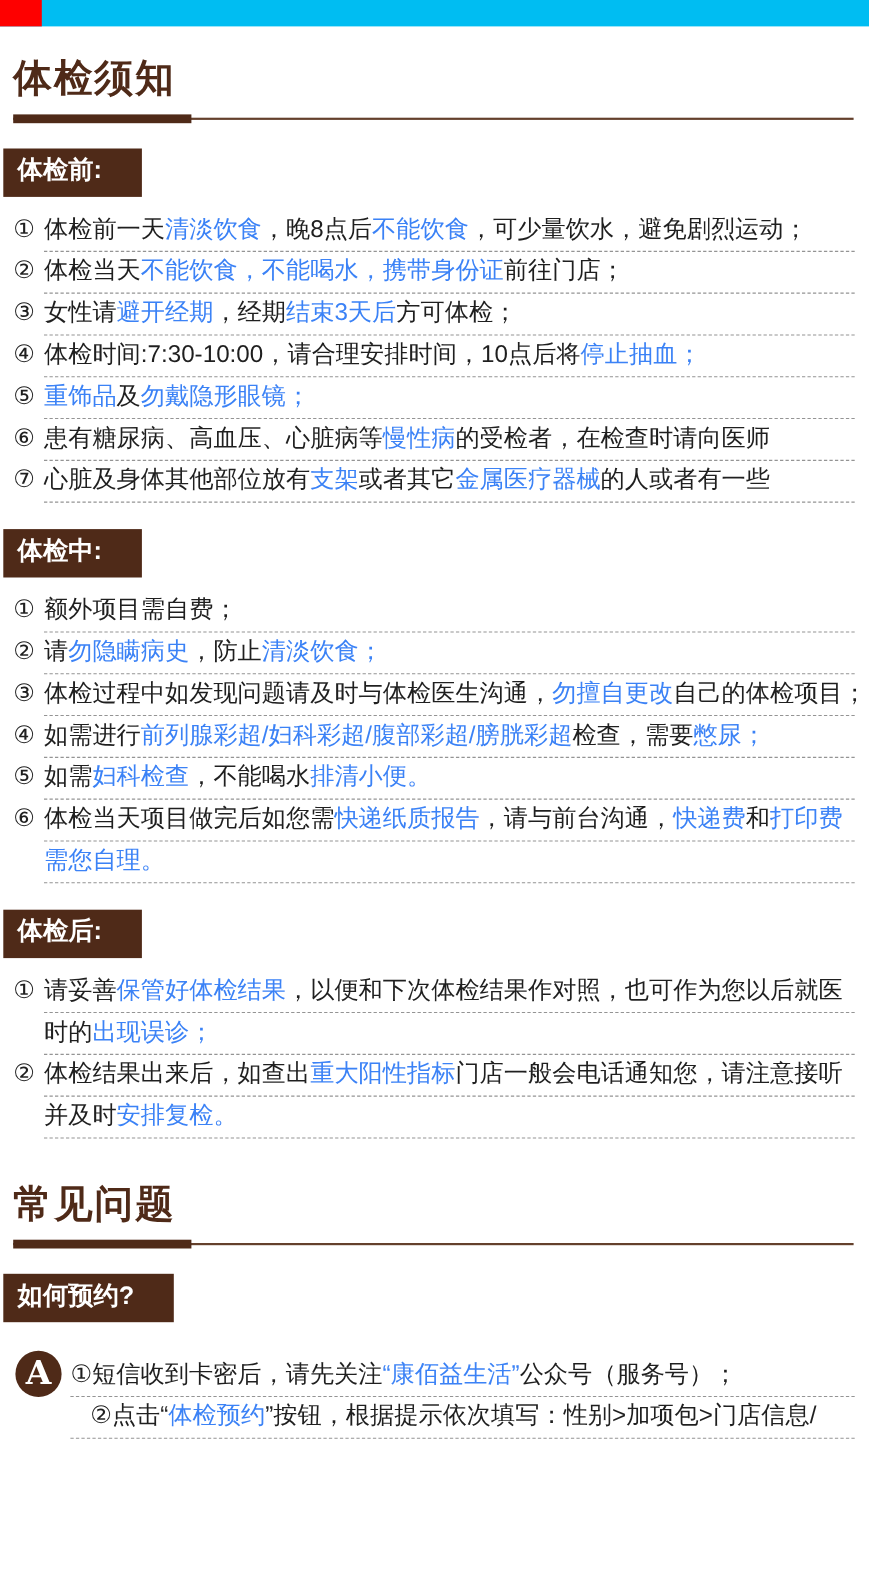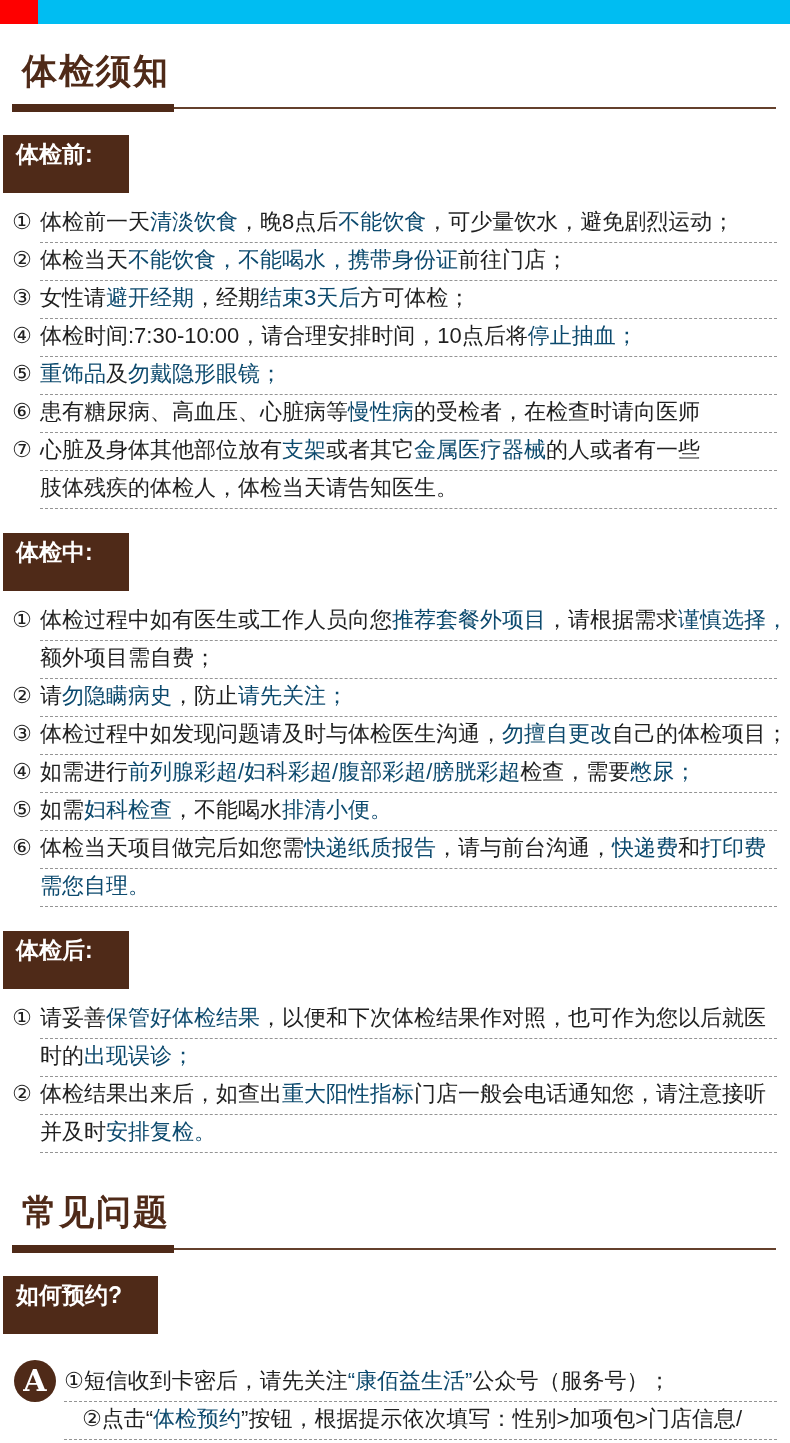--- a/index.html
+++ b/index.html
@@ -6,44 +6,44 @@
   body{
     width:790px;height:1443px;overflow:hidden;background:#fff;
     color:#1f1f1f;
     font-family:"Liberation Sans","DejaVu Sans",sans-serif;
     position:relative;
   }
   .topbar{height:24px;background:#00bdf2;position:relative;}
   .topbar-red{position:absolute;left:0;top:0;width:38px;height:24px;background:#fe0000;}
 
   .doc-title{
-    margin:24px 14px 0 22px;
+    margin:24px 14px 0 12px;
     font-size:35px;font-weight:bold;color:#4f2a18;letter-spacing:2px;
   }
   .title-rule{position:relative;height:8px;margin:9px 14px 0 12px;}
   .title-rule .thin{position:absolute;top:3px;left:0;right:0;height:2px;background:#64402c;}
   .title-rule .thick{position:absolute;top:0;left:0;width:162px;height:8px;background:#4f2a18;}
 
   .section-header{
     display:inline-block;background:#4f2a18;color:#fff;
     font-size:23px;font-weight:bold;
-    padding:4px 36px 23px 13px;margin:23px 0 11px 3px;
+    padding:4px 36px 9px 13px;margin:23px 0 11px 3px;
   }
   .items{margin:2px 13px 0 12px;}
   .item{position:relative;padding-left:28px;}
   .item .num{
     position:absolute;left:0;top:0;font-size:22px;line-height:31px;color:#1f1f1f;
   }
   .line{
     font-size:22px;line-height:31px;
     padding-bottom:5px;margin-bottom:1px;
     border-bottom:1px dashed #949494;
     white-space:nowrap;
   }
-  .red{color:#0c4a6e;}
+  .red{color:#3b82f6;}
 
   .faq-title-wrap{margin-top:36px;}
   .answer{position:relative;margin:20px 13px 0 64px;}
   .a-icon{
     position:absolute;left:-50px;top:-5px;width:42px;height:42px;border-radius:50%;
     background:#4f2a18;color:#fff;text-align:center;line-height:41px;
     font-family:"DejaVu Serif","Liberation Serif",serif;font-weight:bold;font-size:30px;
   }
   #faq-lines .line:nth-child(2){padding-left:18px;}
 </style>
@@ -83,31 +83,29 @@
         <span class="num">⑤</span>
         <div class="line"><span class="red">重饰品</span><span>及</span><span class="red">勿戴隐形眼镜；</span></div>
       </div>
       <div class="item">
         <span class="num">⑥</span>
         <div class="line"><span>患有糖尿病、高血压、心脏病等</span><span class="red">慢性病</span><span>的受检者，在检查时请向医师</span></div>
       </div>
       <div class="item">
         <span class="num">⑦</span>
         <div class="line"><span>心脏及身体其他部位放有</span><span class="red">支架</span><span>或者其它</span><span class="red">金属医疗器械</span><span>的人或者有一些</span></div>
-        <div class="line"><span>肢体残疾的体检人，体检当天请告知医生。</span></div>
       </div>
     </div><div class="section-header">体检中:</div><div class="items">
       <div class="item">
         <span class="num">①</span>
-        <div class="line"><span>体检过程中如有医生或工作人员向您</span><span class="red">推荐套餐外项目</span><span>，请根据需求</span><span class="red">谨慎选择，</span></div>
         <div class="line"><span>额外项目需自费；</span></div>
       </div>
       <div class="item">
         <span class="num">②</span>
-        <div class="line"><span>请</span><span class="red">勿隐瞒病史</span><span>，防止</span><span class="red">请先关注；</span></div>
+        <div class="line"><span>请</span><span class="red">勿隐瞒病史</span><span>，防止</span><span class="red">清淡饮食；</span></div>
       </div>
       <div class="item">
         <span class="num">③</span>
         <div class="line"><span>体检过程中如发现问题请及时与体检医生沟通，</span><span class="red">勿擅自更改</span><span>自己的体检项目；</span></div>
       </div>
       <div class="item">
         <span class="num">④</span>
         <div class="line"><span>如需进行</span><span class="red">前列腺彩超/妇科彩超/腹部彩超/膀胱彩超</span><span>检查，需要</span><span class="red">憋尿；</span></div>
       </div>
       <div class="item">

